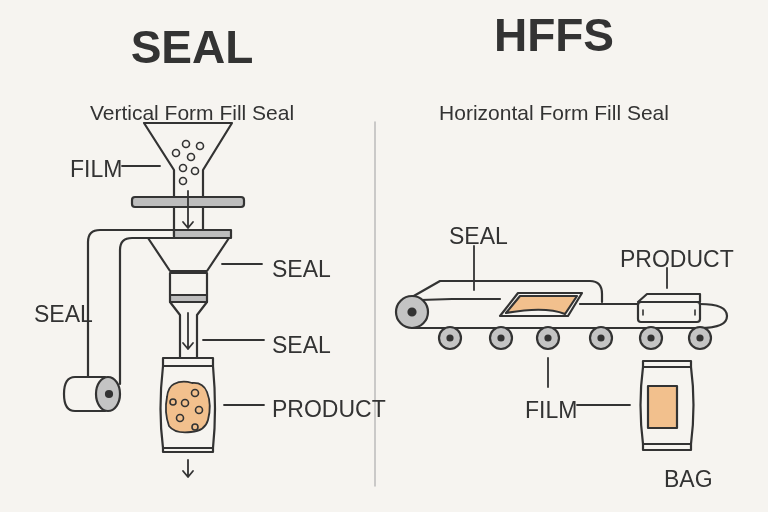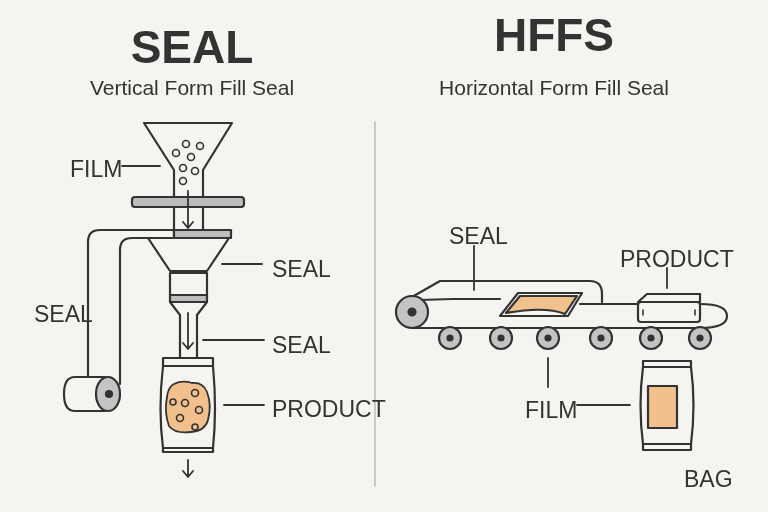--- a/index.html
+++ b/index.html
@@ -1,18 +1,18 @@
 <!DOCTYPE html>
 <html><head>
 <meta charset="utf-8">
 <style>
   html,body{margin:0;padding:0;}
   body{width:768px;height:512px;background:#f6f4f0;position:relative;overflow:hidden;font-family:"Liberation Sans",sans-serif;color:#333;}
   .title{position:absolute;font-weight:bold;font-size:46px;color:#333;text-align:center;}
-  .subtitle{position:absolute;font-size:21px;color:#333;text-align:center;}
+  .subtitle{position:absolute;font-size:21px;color:#333;text-align:center;margin-top:25px;}
   .label{position:absolute;font-size:23px;color:#333;}
   svg{position:absolute;left:0;top:0;}
 </style>
 </head>
 <body>
 
 <svg width="768" height="512" viewBox="0 0 768 512" fill="none" stroke="#333" stroke-width="2.2" stroke-linejoin="round" stroke-linecap="round">
 
   <line x1="375" y1="122" x2="375" y2="486" stroke="#bbb" stroke-width="1.5"></line>
 
@@ -120,13 +120,13 @@
 <div class="label" style="left:272px;top:256px;">SEAL</div>
 <div class="label" style="left:34px;top:301px;">SEAL</div>
 <div class="label" style="left:272px;top:332px;">SEAL</div>
 <div class="label" style="left:272px;top:396px;">PRODUCT</div>
 
 <div class="title" style="left:454px;top:8px;width:200px;">HFFS</div>
 <div class="subtitle" style="left:404px;top:76px;width:300px;">Horizontal Form Fill Seal</div>
 <div class="label" style="left:449px;top:223px;">SEAL</div>
 <div class="label" style="left:620px;top:246px;">PRODUCT</div>
 <div class="label" style="left:525px;top:397px;">FILM</div>
-<div class="label" style="left:684px;top:466px;text-align:right;">BAG</div>
+<div class="label" style="left:664px;top:466px;text-align:right;">BAG</div>
 
 </body></html>

